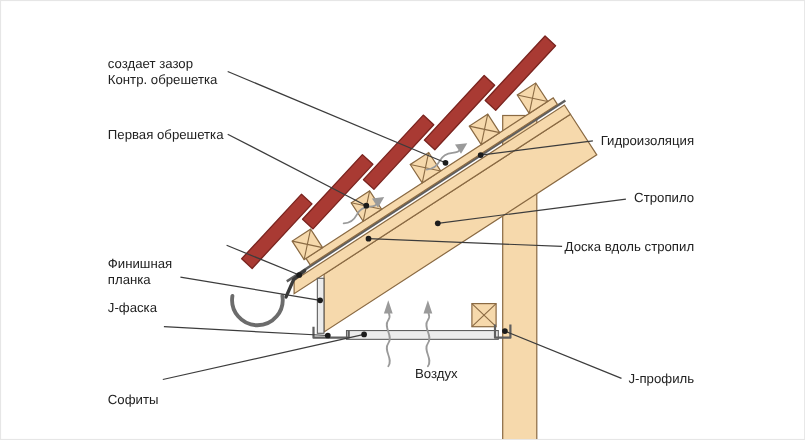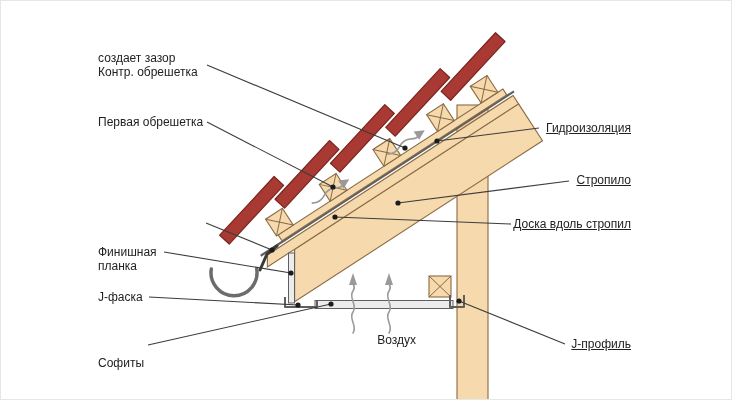--- a/index.html
+++ b/index.html
@@ -10,21 +10,21 @@
     font-family:"Liberation Sans",sans-serif;
     overflow:hidden;
   }
   svg{position:absolute;left:0;top:0;}
   .lbl{
     position:absolute;
     font:12px/14px "Liberation Sans",sans-serif;
     color:var(--text,#222);
     white-space:nowrap;
   }
-  .lbl.right{text-align:left;text-decoration:underline;}
+  .lbl.right{text-align:left;}
   .lbl span{display:block;}
   .wood{fill:var(--wood,#f6d9ac);stroke:var(--wood_stroke,#8a6a43);stroke-width:1.1;}
   .tile{fill:var(--tile_red,#a93a33);stroke:var(--tile_stroke,#7a241f);stroke-width:1.2;stroke-linejoin:round;}
   .film{fill:none;stroke:var(--metal_stroke,#5f5f5f);stroke-width:2.2;}
   .metal{fill:var(--metal,#e9e9e9);stroke:var(--metal_stroke,#5f5f5f);stroke-width:1;}
   .metal-line{fill:none;stroke:var(--metal_stroke,#5f5f5f);stroke-width:2;stroke-linejoin:round;}
   .gutter{fill:none;stroke:#6c6c6c;stroke-width:3.5;stroke-linecap:round;}
   .drip{fill:none;stroke:#3a3a3a;stroke-width:3;stroke-linejoin:round;stroke-linecap:round;}
   .xline{stroke:var(--wood_stroke,#8a6a43);stroke-width:1;}
   .leader{stroke:var(--leader,#3c3c3c);stroke-width:1.1;}
@@ -154,26 +154,26 @@
   <div class="lbl" style="left:97px;top:50px">
     <span>создает зазор</span>
     <span>Контр. обрешетка</span>
   </div>
 
   <div class="lbl" style="left:97px;top:114px">
     <span>Первая обрешетка</span>
   </div>
 
 
-  <div class="lbl" style="left:97px;top:244px">
+  <div class="lbl" style="left:97px;top:232px">
     <span>Финишная</span>
     <span>планка</span>
   </div>
 
-  <div class="lbl" style="left:97px;top:289px">
+  <div class="lbl" style="left:97px;top:272px">
     <span>J-фаска</span>
   </div>
 
   <div class="lbl" style="left:97px;top:355px">
     <span>Софиты</span>
   </div>
 
   <div class="lbl" style="left:355px;top:332px;width:60px;text-align:right">
     <span>Воздух</span>
   </div>

